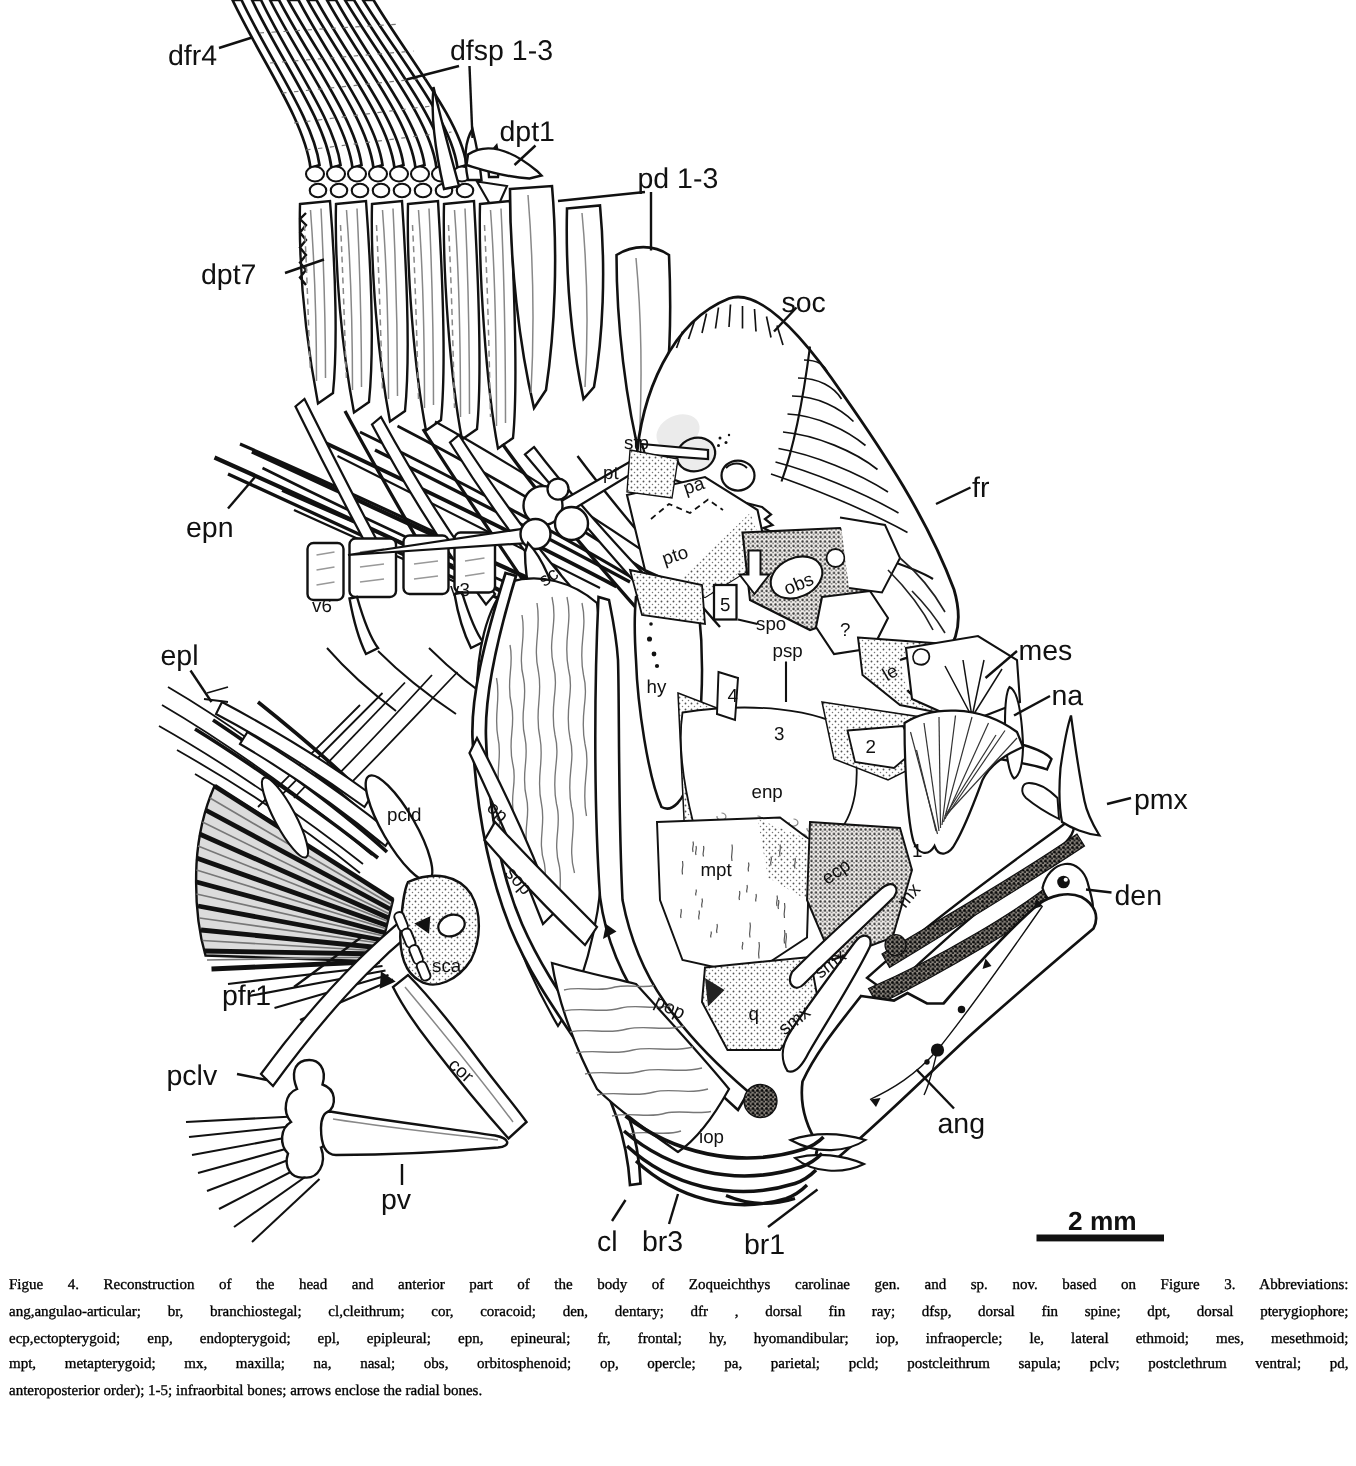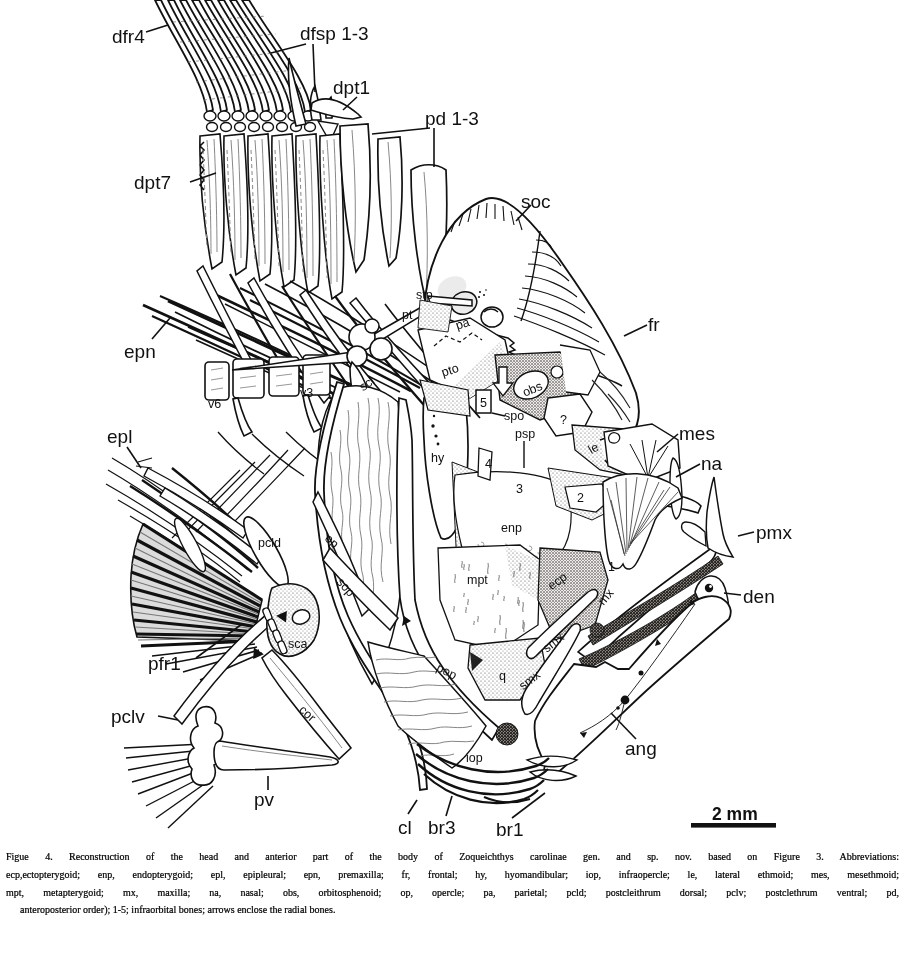--- a/index.html
+++ b/index.html
@@ -1,20 +1,20 @@
 <!DOCTYPE html>
 <html><head>
 <meta charset="utf-8">
 <style>
 html,body{margin:0;padding:0;background:#ffffff;}
 #page{position:relative;width:904px;height:977px;background:#fff;overflow:hidden;}
 #fig{position:absolute;left:0;top:0;}
 #cap{position:absolute;left:6px;top:848px;width:893px;font-family:"Liberation Serif",serif;font-size:10px;line-height:17.8px;color:#000;-webkit-text-stroke:0.22px #000;}
 #cap .j{text-align:justify;text-align-last:justify;white-space:nowrap;}
-#cap .l{text-align:left;margin-left:14px;}
+#cap .l{text-align:left;}
 svg text{font-family:"Liberation Sans",sans-serif;fill:#111;}
 .big{font-size:19px;}
 .sm{font-size:12.5px;}
 </style>
 </head>
 <body>
 <div id="page">
 <svg id="fig" width="904" height="846" viewBox="0 0 904 846">
 <defs>
 <pattern id="st1" width="4" height="4" patternUnits="userSpaceOnUse">
@@ -603,17 +603,18 @@
 <path d="M512,818 L545,793"></path>
 <path d="M636,739 L611,713"></path>
 </g>
 
 <text x="712" y="820" style="font-size:17.5px;font-weight:bold;">2 mm</text>
 <rect x="691" y="823" width="85" height="4.6" fill="#111"></rect>
 </svg>
 
 <div id="cap">
 <div class="j">Figue 4. Reconstruction of the head and anterior part of the body of Zoqueichthys carolinae gen. and sp. nov. based on Figure 3. Abbreviations:</div>
-<div class="j">ecp,ectopterygoid; enp, endopterygoid; epl, epipleural; epn, premaxilla; fr, frontal; hy, hyomandibular; iop, infraopercle; le, lateral ethmoid; mes, mesethmoid;</div>
-<div class="j">mpt, metapterygoid; mx, maxilla; na, nasal; obs, orbitosphenoid; op, opercle; pa, parietal; pcld; postcleithrum dorsal; pclv; postclethrum ventral; pd,</div>
+<div class="j">ang,angulao-articular; br, branchiostegal; cl,cleithrum; cor, coracoid; den, dentary; dfr , dorsal fin ray; dfsp, dorsal fin spine; dpt, dorsal pterygiophore;</div>
+<div class="j">ecp,ectopterygoid; enp, endopterygoid; epl, epipleural; epn, epineural; fr, frontal; hy, hyomandibular; iop, infraopercle; le, lateral ethmoid; mes, mesethmoid;</div>
+<div class="j">mpt, metapterygoid; mx, maxilla; na, nasal; obs, orbitosphenoid; op, opercle; pa, parietal; pcld; postcleithrum sapula; pclv; postclethrum ventral; pd,</div>
 <div class="l">anteroposterior order); 1-5; infraorbital bones; arrows enclose the radial bones.</div>
 </div>
 </div>
 
 </body></html>

